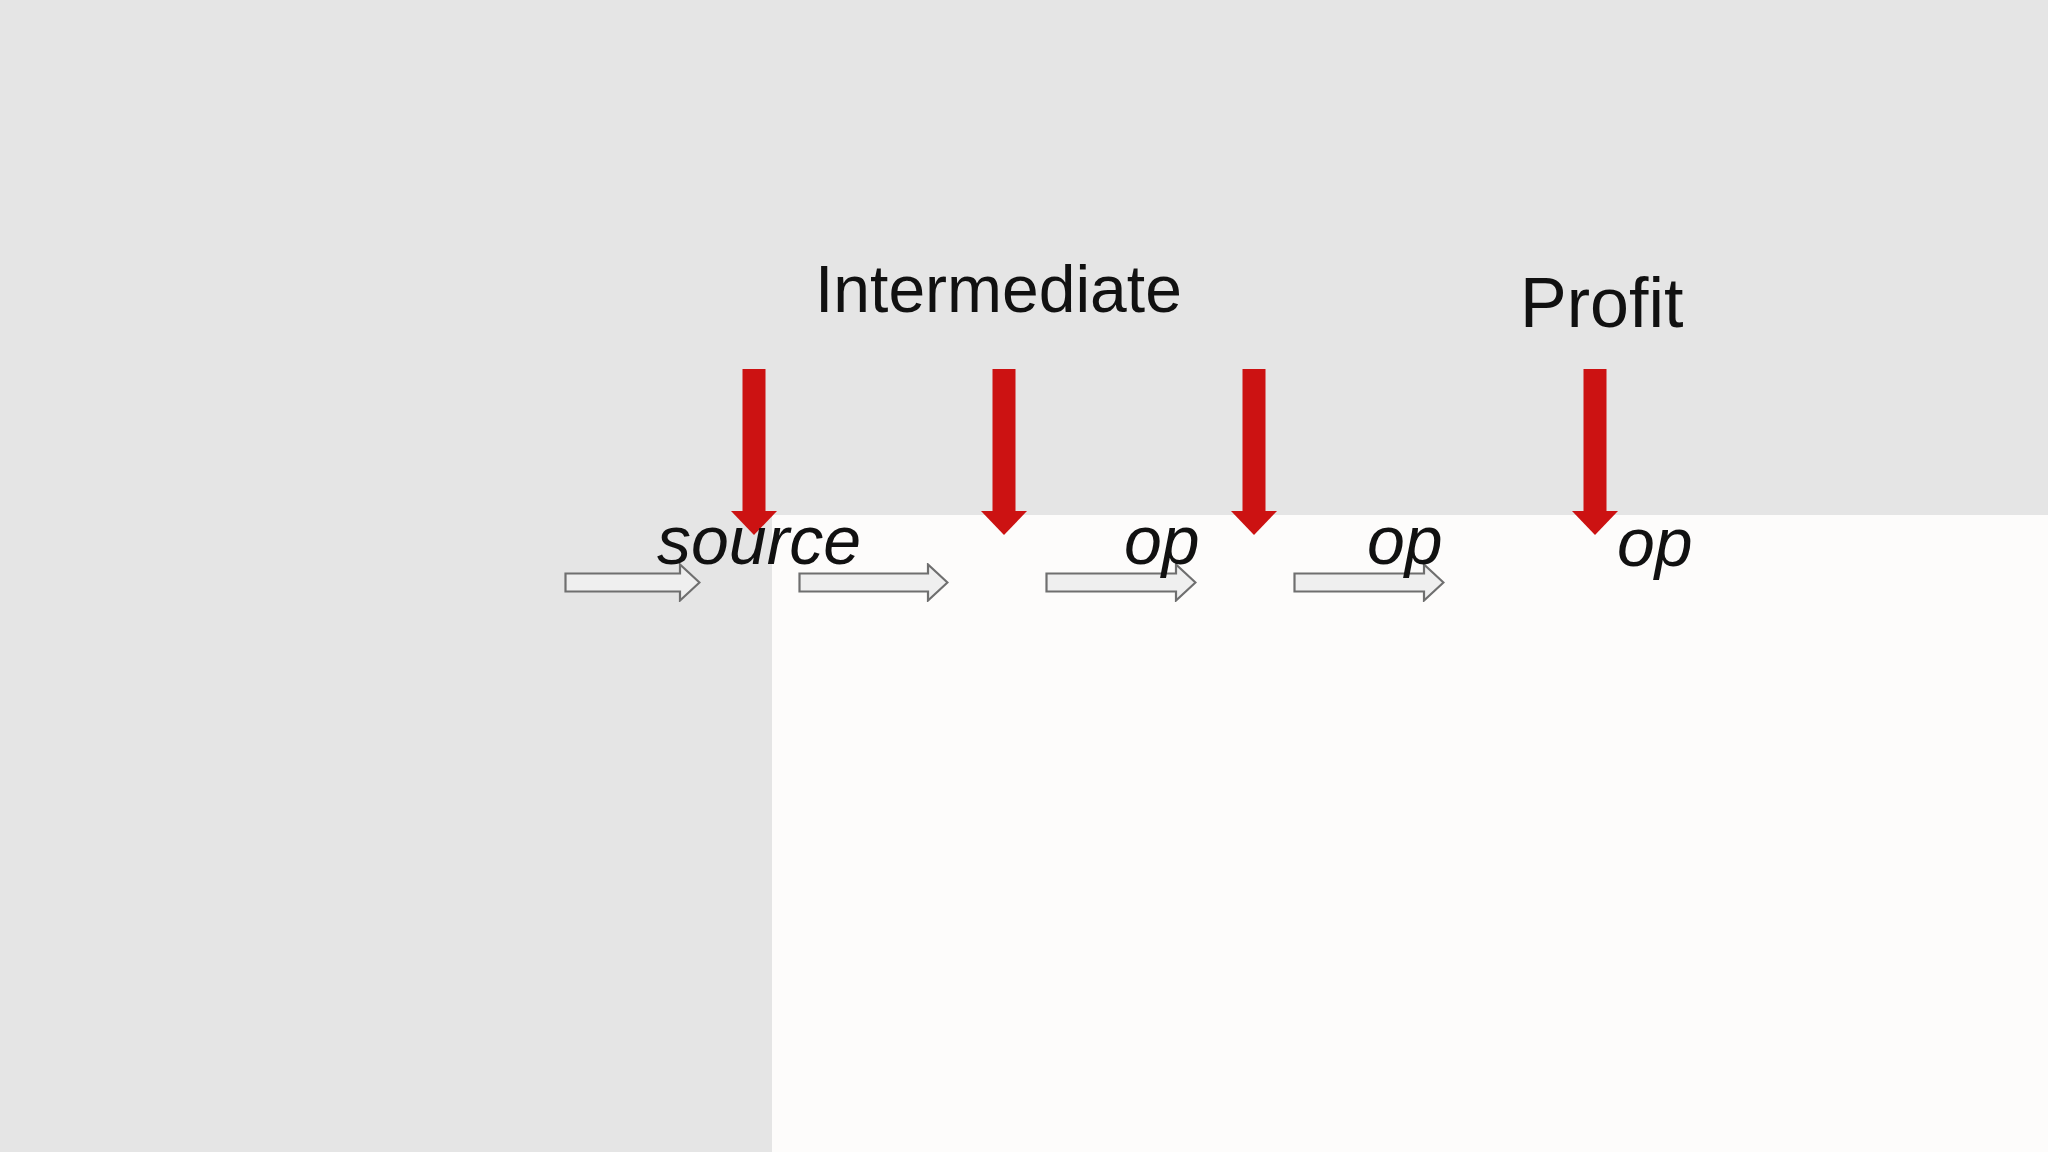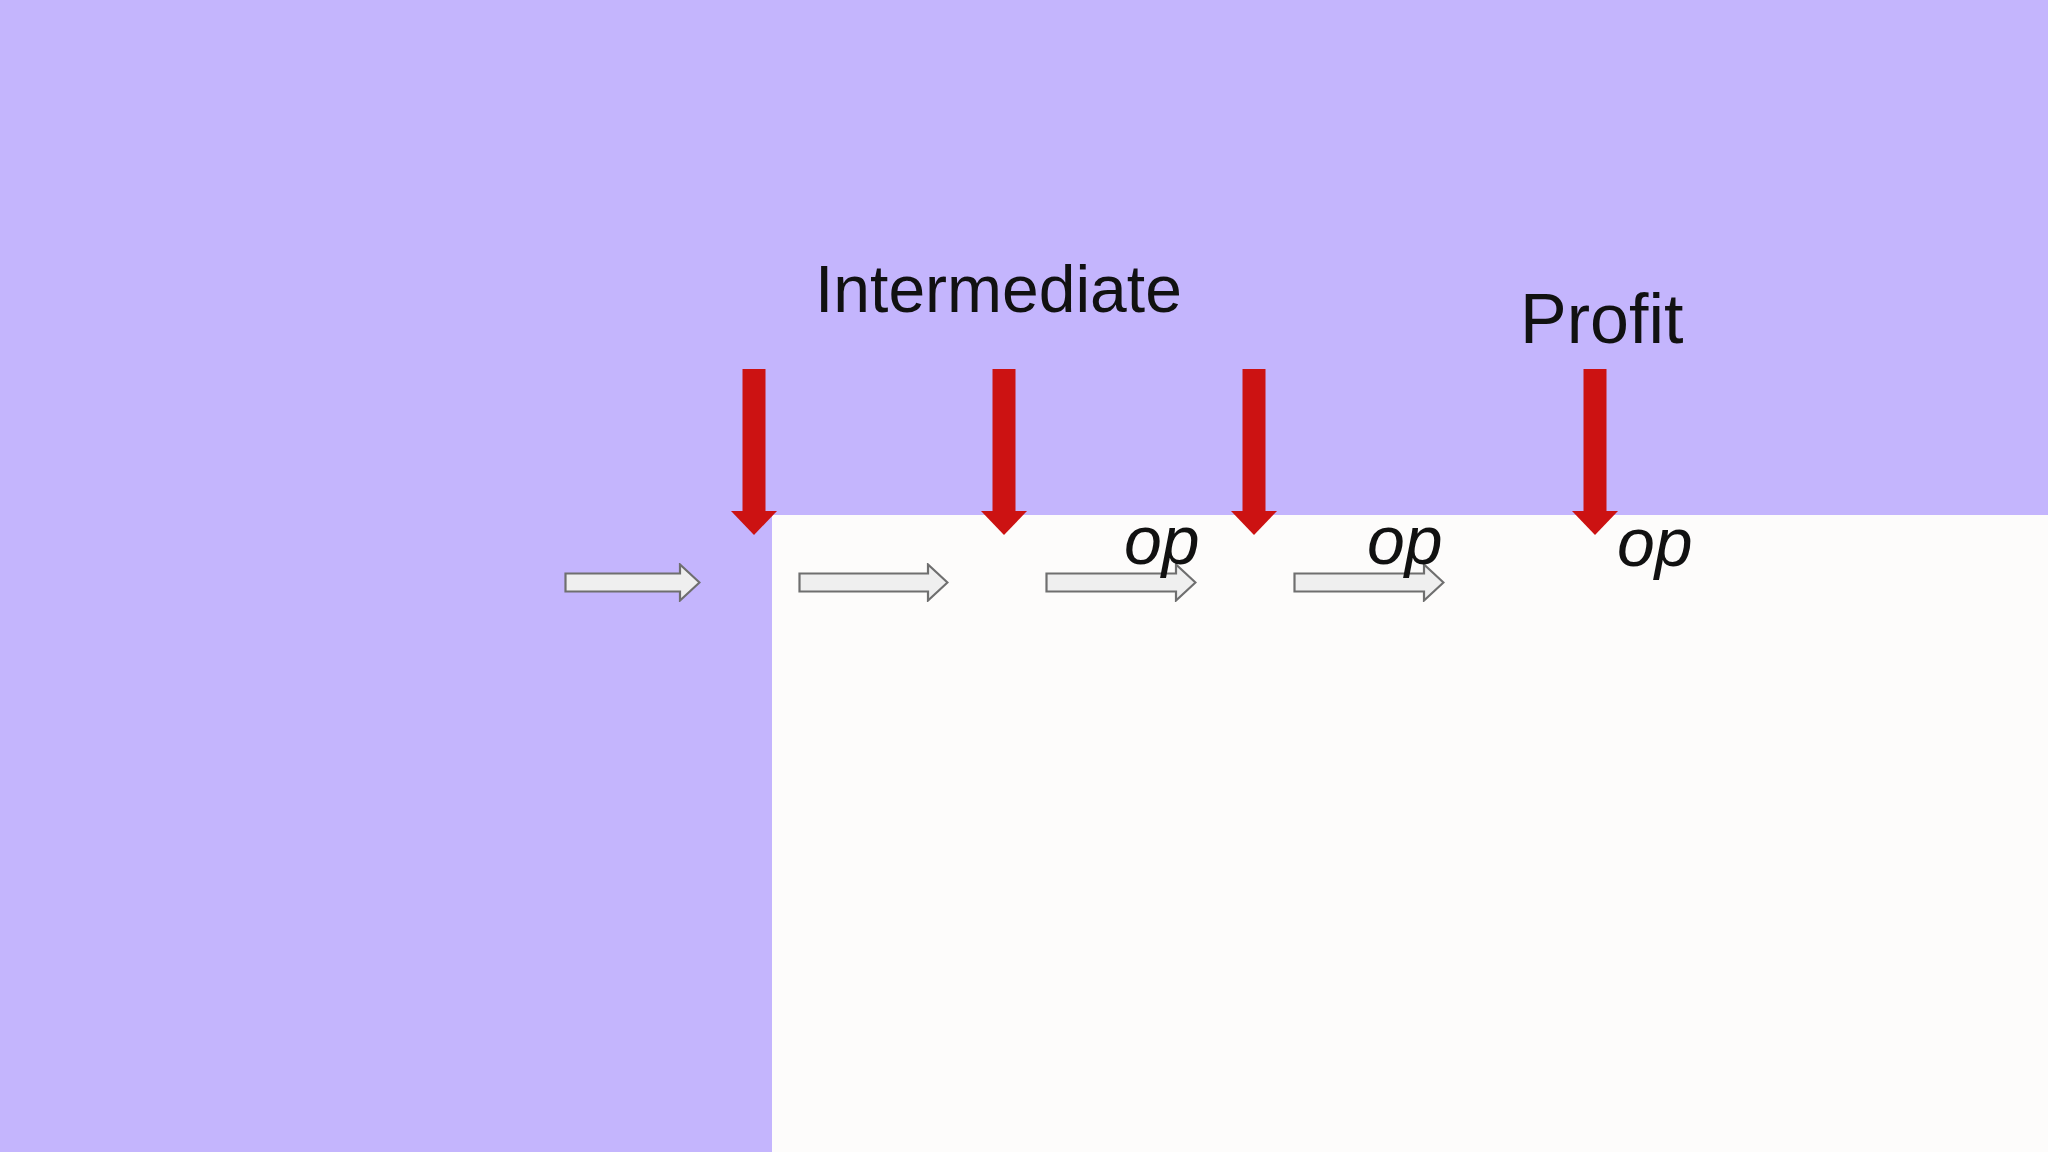--- a/index.html
+++ b/index.html
@@ -5,21 +5,21 @@
   html, body {
     margin: 0;
     padding: 0;
     background: #ffffff;
   }
   .canvas {
     position: relative;
     width: 2048px;
     height: 1152px;
     overflow: hidden;
-    background: #c4b5fd;
+    background: #e5e5e5;
     font-family: "Liberation Sans", sans-serif;
     color: #111111;
   }
   .shade {
     position: absolute;
     left: 772px;
     top: 515px;
     width: 1276px;
     height: 637px;
     background: #fdfcfb;
@@ -28,21 +28,21 @@
     position: absolute;
     white-space: nowrap;
     line-height: 1;
     color: #111111;
     z-index: 3;
   }
   .heading { font-style: normal; }
   .stage   { font-style: italic; }
 
   .lbl-intermediate { left: 815px;  top: 256px; font-size: 66px; }
-  .lbl-profit       { left: 1520px; top: 284px; font-size: 70px; }
+  .lbl-profit       { left: 1520px; top: 268px; font-size: 70px; }
   .lbl-source       { left: 657px;  top: 506px; font-size: 68px; }
   .lbl-op1          { left: 1124px; top: 506px; font-size: 68px; }
   .lbl-op2          { left: 1367px; top: 506px; font-size: 68px; }
   .lbl-op3          { left: 1617px; top: 508px; font-size: 68px; }
   .lbl-terminate    { left: 44px;   top: 588px; font-size: 67px; }
 
   .arrow { position: absolute; display: block; }
   .red-arrow  { top: 369px; width: 46px; height: 166px; z-index: 2; }
   .red-1 { left: 731px; }
   .red-2 { left: 981px; }
@@ -100,20 +100,21 @@
   </svg>
 
   <svg class="arrow gray-arrow gray-3" viewBox="0 0 152 39">
     <polygon points="1.5,10.5 131,10.5 131,1.5 150.5,19.5 131,37.5 131,28.5 1.5,28.5" fill="#efefef" stroke="#6f6f6f"></polygon>
   </svg>
 
   <svg class="arrow gray-arrow gray-4" viewBox="0 0 152 39">
     <polygon points="1.5,10.5 131,10.5 131,1.5 150.5,19.5 131,37.5 131,28.5 1.5,28.5" fill="#efefef" stroke="#6f6f6f"></polygon>
   </svg>
 
+  <div class="label stage lbl-source">source</div>
 
   <div class="label stage lbl-op1">op</div>
 
   <div class="label stage lbl-op2">op</div>
 
   <div class="label stage lbl-op3">op</div>
 
 
 </div>
 

